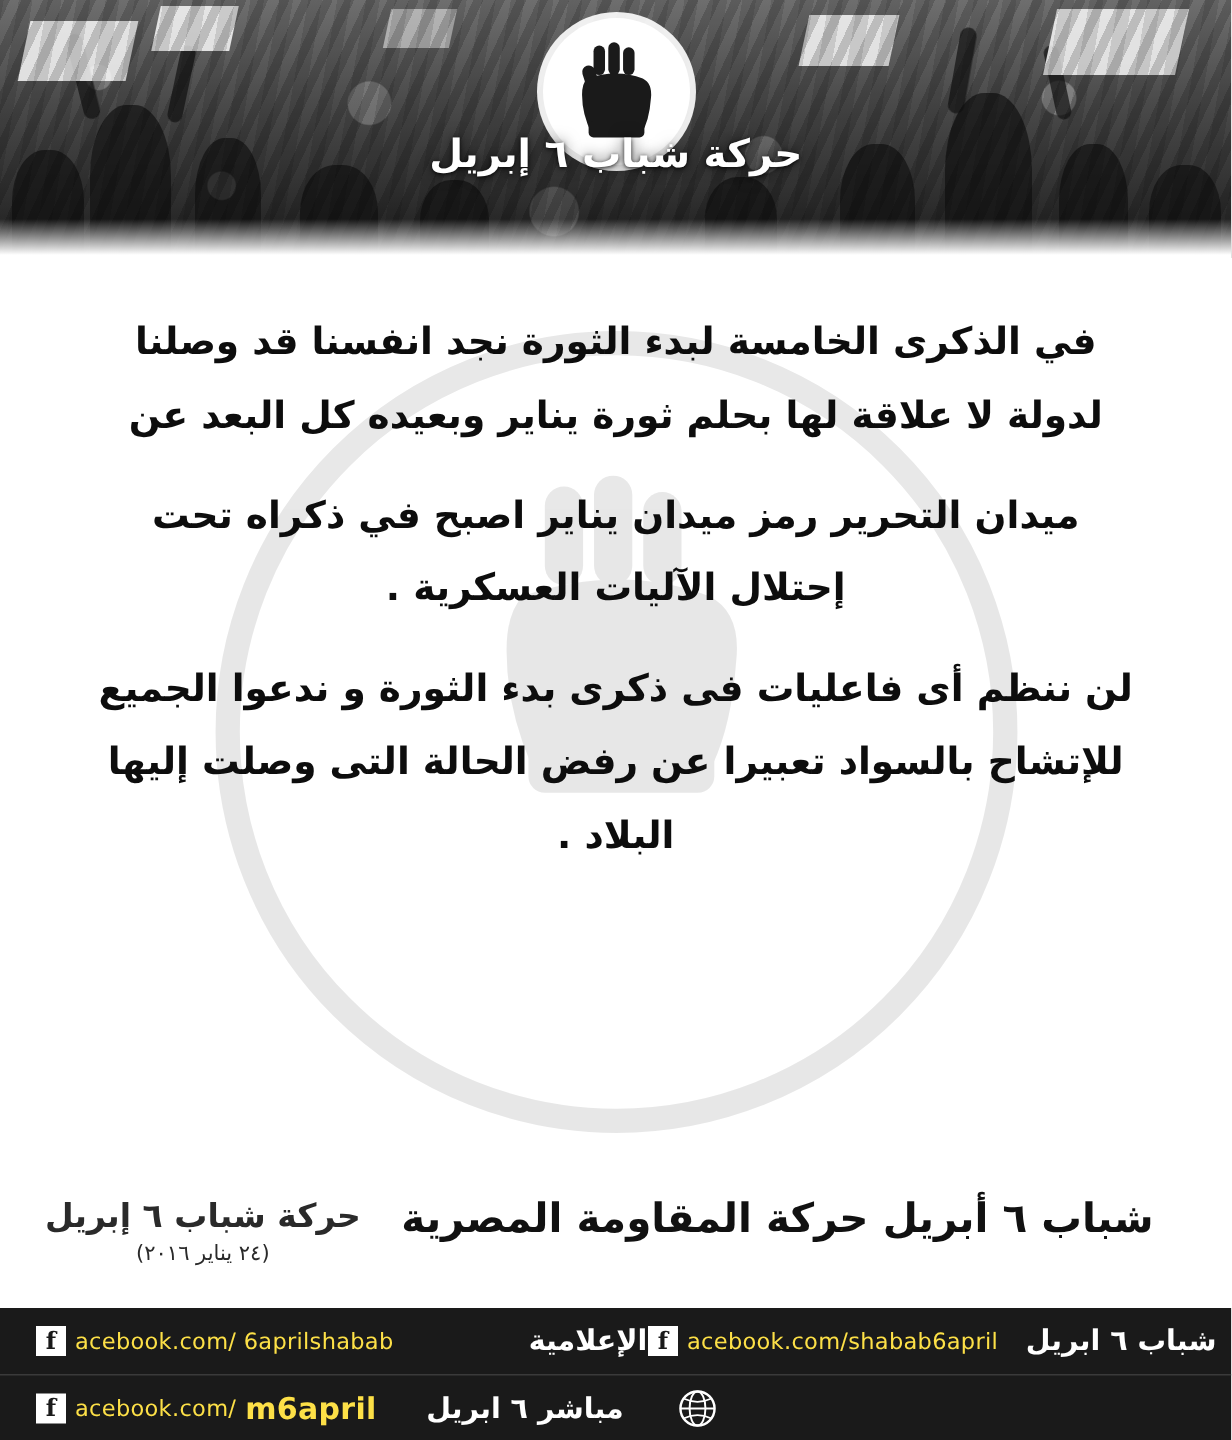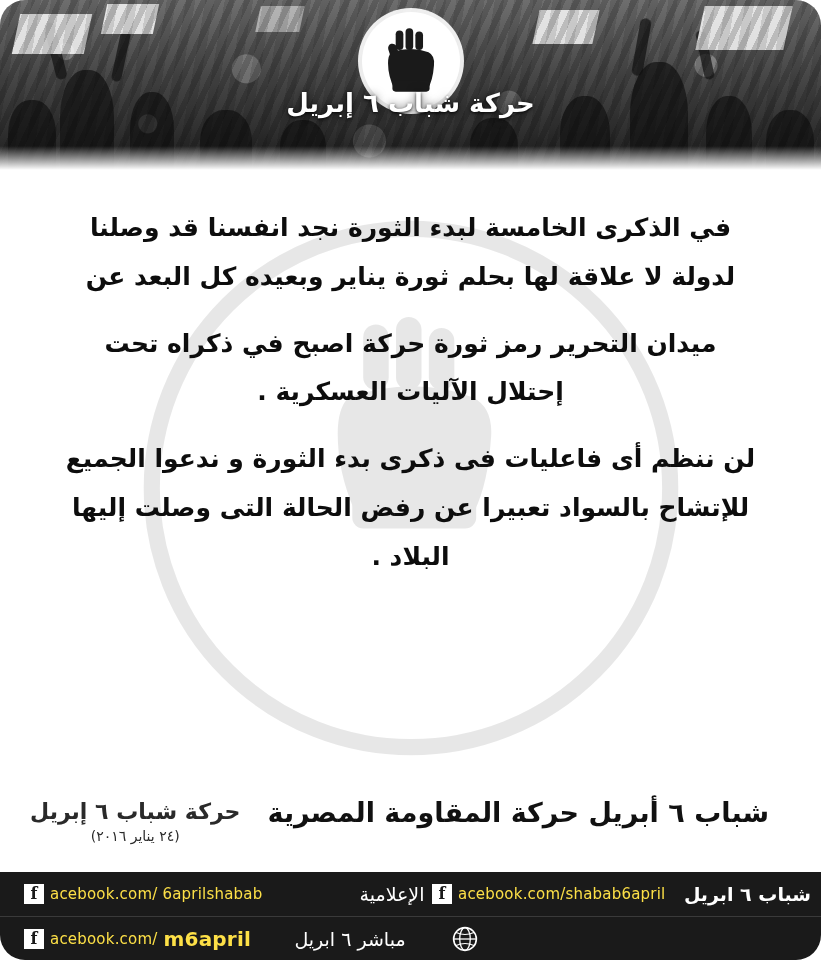--- a/index.html
+++ b/index.html
@@ -8,21 +8,20 @@
     font-family:"DejaVu Sans","Liberation Sans",sans-serif;
     color:#111;
     overflow:hidden;
     position:relative;
   }
   .poster{
     position:relative;
     width:821px;height:960px;
     background:#fff;
     overflow:hidden;
-    border-radius:25px;
   }
 
   
   .header-band{
     position:relative;
     width:821px;height:172px;
     background:
       radial-gradient(circle at 18% 72%, rgba(255,255,255,0.35) 0 9px, rgba(0,0,0,0) 10px),
       radial-gradient(circle at 30% 40%, rgba(255,255,255,0.22) 0 14px, rgba(0,0,0,0) 15px),
       radial-gradient(circle at 62% 60%, rgba(255,255,255,0.20) 0 12px, rgba(0,0,0,0) 13px),
@@ -178,21 +177,21 @@
     position:absolute;right:10px;top:50%;transform:translateY(-50%);
     direction:rtl;
     font-family:"DejaVu Sans","Liberation Sans",sans-serif;
     font-weight:700;font-size:19px;color:#ffffff;
     white-space:nowrap;
   }
   .ar-center{
     position:absolute;left:50%;top:50%;transform:translate(-50%,-50%);
     direction:rtl;
     font-family:"DejaVu Sans","Liberation Sans",sans-serif;
-    font-weight:400;font-size:19px;color:#ffffff;
+    font-weight:700;font-size:19px;color:#ffffff;
     white-space:nowrap;
   }
   .globe{
     position:absolute;left:50%;top:50%;transform:translate(-50%,-50%);
     width:26px;height:26px;
   }
   .chip-a{position:absolute;left:24px;}
   .chip-b{position:absolute;left:432px;}
   .chip-c{position:absolute;left:24px;}
 </style>
@@ -254,21 +253,21 @@
     </svg>
 
     <div class="statement">
 
       <div class="para p1">
         <p class="stmt-line">في الذكرى الخامسة لبدء الثورة نجد انفسنا قد وصلنا</p>
         <p class="stmt-line">لدولة لا علاقة لها بحلم ثورة يناير وبعيده كل البعد عن</p>
       </div>
 
       <div class="para p2">
-        <p class="stmt-line">ميدان التحرير رمز ثورة حركة اصبح في ذكراه تحت</p>
+        <p class="stmt-line">ميدان التحرير رمز ميدان يناير اصبح في ذكراه تحت</p>
         <p class="stmt-line">إحتلال الآليات العسكرية .</p>
       </div>
 
       <div class="para p3">
         <p class="stmt-line">لن ننظم أى فاعليات فى ذكرى بدء الثورة و ندعوا الجميع</p>
         <p class="stmt-line">للإتشاح بالسواد تعبيرا عن رفض الحالة التى وصلت إليها</p>
         <p class="stmt-line">البلاد .</p>
       </div>
     </div>
 

